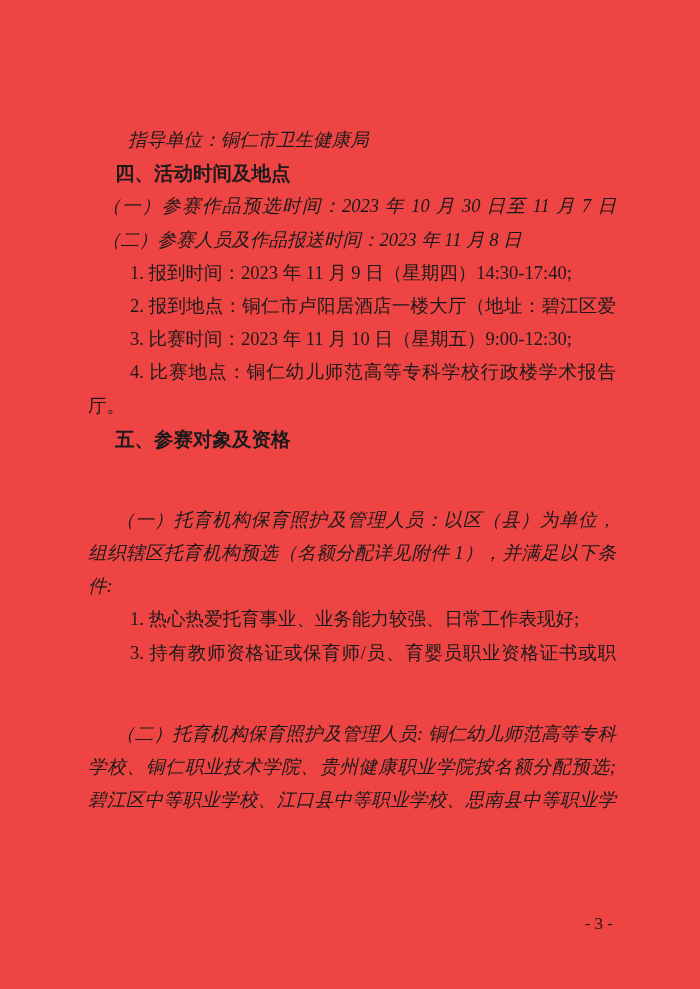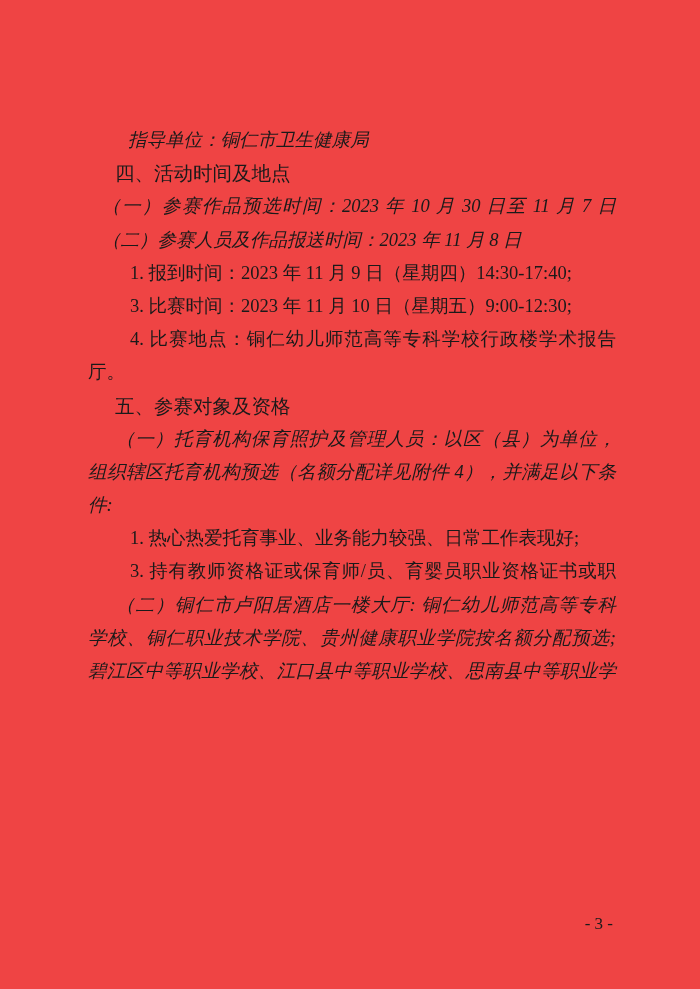--- a/index.html
+++ b/index.html
@@ -25,33 +25,33 @@
   .line {
     height: 33.2px;
     line-height: 33.2px;
     font-size: 18.5px;
     white-space: nowrap;
     overflow: visible;
   }
   
   .r-heading {
     font-family: "Liberation Sans", "DejaVu Sans", sans-serif;
-    font-weight: 400;
+    font-weight: 700;
     font-size: 19.5px;
   }
   
   .r-kaiti { font-style: italic; }
   
   .r-body { font-style: normal; }
 
   
   .i-para    { padding-left: 40px; }
   .i-heading { padding-left: 27px; }
   .i-sub4    { padding-left: 14px; }
-  .i-sub5    { padding-left: 28px; }
+  .i-sub5    { padding-left: 28px; margin-top: 48px; }
   .i-body    { padding-left: 42px; }
   .i-none    { padding-left: 0; }
 
   
   .f {
     text-align: justify;
     text-align-last: justify;
     text-justify: inter-character;
   }
 
@@ -68,27 +68,28 @@
 </head>
 <body>
 
 <div class="page">
   <div class="doc" id="doc-body">
       <div class="line r-kaiti i-para">指导单位：铜仁市卫生健康局</div>
       <div class="line r-heading i-heading">四、活动时间及地点</div>
       <div class="line r-kaiti i-sub4 f">（一）参赛作品预选时间：2023 年 10 月 30 日至 11 月 7 日</div>
       <div class="line r-kaiti i-sub4">（二）参赛人员及作品报送时间：2023 年 11 月 8 日</div>
       <div class="line r-body i-body">1. 报到时间：2023 年 11 月 9 日（星期四）14:30-17:40;</div>
+      <div class="line r-body i-body f">2. 报到地点：铜仁市卢阳居酒店一楼大厅（地址：碧江区爱</div>
       <div class="line r-body i-body">3. 比赛时间：2023 年 11 月 10 日（星期五）9:00-12:30;</div>
       <div class="line r-body i-body f">4. 比赛地点：铜仁幼儿师范高等专科学校行政楼学术报告</div>
       <div class="line r-body i-none">厅。</div>
       <div class="line r-heading i-heading">五、参赛对象及资格</div>
       <div class="line r-kaiti i-sub5 f">（一）托育机构保育照护及管理人员：以区（县）为单位，</div>
-      <div class="line r-kaiti i-none f">组织辖区托育机构预选（名额分配详见附件 4），并满足以下条</div>
+      <div class="line r-kaiti i-none f">组织辖区托育机构预选（名额分配详见附件 1），并满足以下条</div>
       <div class="line r-kaiti i-none">件:</div>
       <div class="line r-body i-body">1. 热心热爱托育事业、业务能力较强、日常工作表现好;</div>
       <div class="line r-body i-body f">3. 持有教师资格证或保育师/员、育婴员职业资格证书或职</div>
-      <div class="line r-kaiti i-sub5 f">（二）铜仁市卢阳居酒店一楼大厅: 铜仁幼儿师范高等专科</div>
+      <div class="line r-kaiti i-sub5 f">（二）托育机构保育照护及管理人员: 铜仁幼儿师范高等专科</div>
       <div class="line r-kaiti i-none f">学校、铜仁职业技术学院、贵州健康职业学院按名额分配预选;</div>
       <div class="line r-kaiti i-none f">碧江区中等职业学校、江口县中等职业学校、思南县中等职业学</div>
     </div>
   <div class="page-num">- 3 -</div>
 </div>
 
 </body></html>

